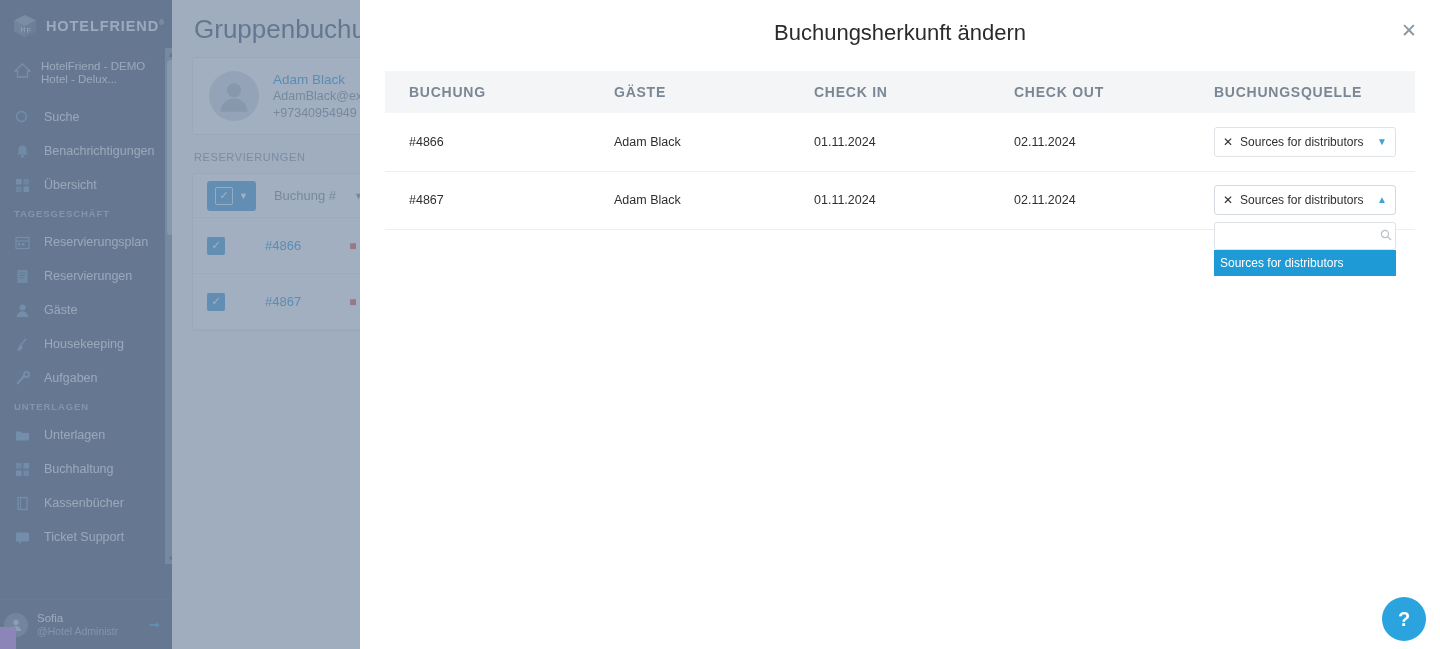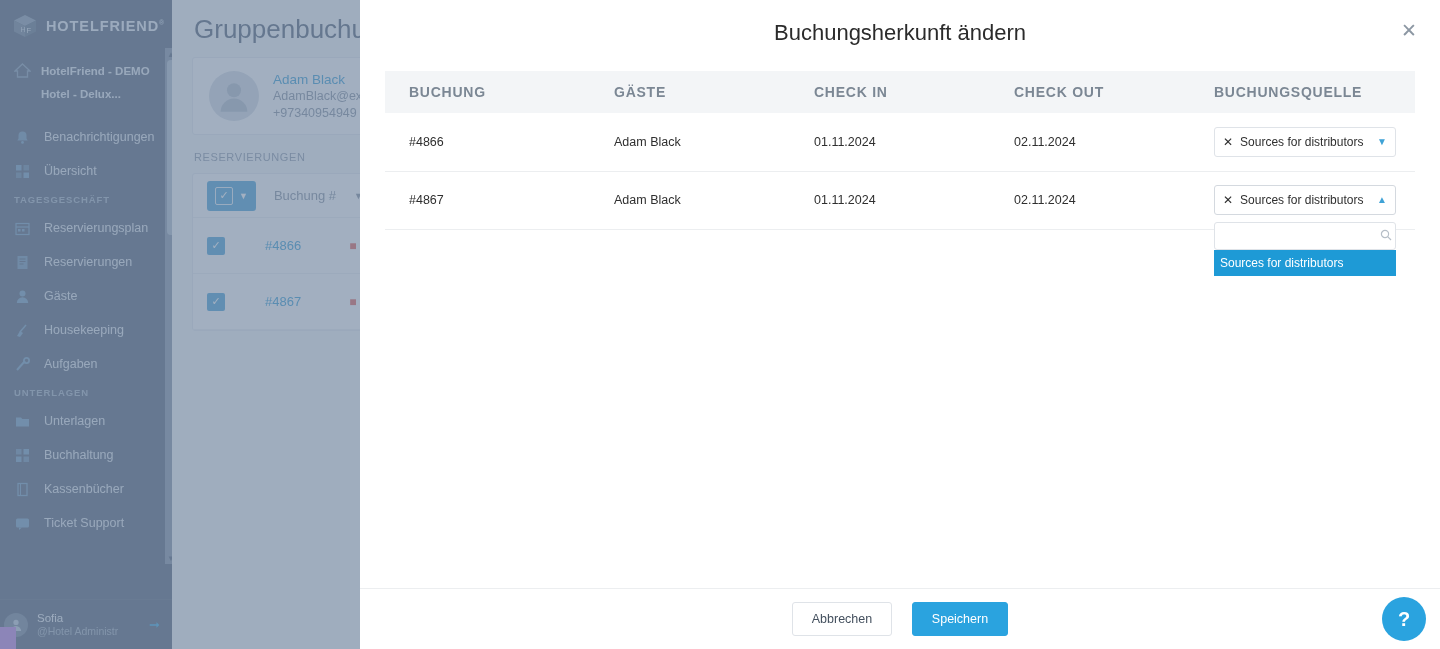--- a/index.html
+++ b/index.html
@@ -29,21 +29,21 @@
     font-size: 14.5px; font-weight: bold; letter-spacing: .9px; color: #e9eef3;
   }
   .logo-reg { font-size: 7px; vertical-align: super; color:#c6d2de; }
 
   .sb-hotel {
     display:flex; align-items:flex-start; gap:10px;
     padding: 8px 12px 14px 14px;
   }
   .sb-hotel .ic { color:#8fa3b8; flex:0 0 auto; margin-top:2px; }
   .sb-hotel .txt {
-    font-size: 11.5px; line-height: 23px; color: #e3e9ef; font-weight:700;
+    font-size: 11.5px; line-height: 13px; color: #e3e9ef; font-weight:400;
   }
 
   .sb-section {
     font-size: 9.5px; letter-spacing: .9px; color: #a9b7c6;
     padding: 6px 0 6px 14px; text-transform: uppercase; font-weight:600;
   }
   .sb-item {
     display:flex; align-items:center; gap: 13px;
     height: 34px; padding-left: 14px; cursor:pointer;
     font-size: 12.5px; color: #e3e9ef;
@@ -238,20 +238,28 @@
 
     <div class="sb-hotel">
       <span class="ic">
         <svg width="17" height="17" viewBox="0 0 17 17">
             <path d="M8.5 2 L16 9 H13.5 V15 H3.5 V9 H1 Z" fill="none" stroke="#8fa3b8" stroke-width="1.3"></path>
           </svg>
       </span>
       <span class="txt">HotelFriend - DEMO Hotel - Delux...</span>
     </div>
 
+    <div class="sb-item">
+      <span class="ic">
+        <svg width="15" height="15" viewBox="0 0 15 15">
+            <circle cx="6.5" cy="6.5" r="5" fill="none" stroke="#7fa6c4" stroke-width="1.3"></circle>
+          </svg>
+      </span>
+      <span>Suche</span>
+    </div>
     <div class="sb-item">
       <span class="ic">
         <svg width="15" height="15" viewBox="0 0 15 15">
             <path d="M7.5 1.5 a4 4 0 0 1 4 4 v3 l1.2 2 H2.3 l1.2-2 v-3 a4 4 0 0 1 4-4 z" fill="#7fa6c4" opacity=".85"></path>
             <circle cx="7.5" cy="12.4" r="1.4" fill="#7fa6c4"></circle>
           </svg>
       </span>
       <span>Benachrichtigungen</span>
     </div>
     <div class="sb-item">
@@ -489,21 +497,17 @@
                   </div>
                   <div class="dd-opt">Sources for distributors</div>
                 </div>
               </div>
             </td>
           </tr>
         </tbody>
       </table>
     </div>
 
-    <div class="m-foot">
-      <button class="btn btn-cancel">Abbrechen</button>
-      <button class="btn btn-save">Speichern</button>
-    </div>
   </div>
 
   <div class="fab">?</div>
 
 </div>
 
 </body></html>

